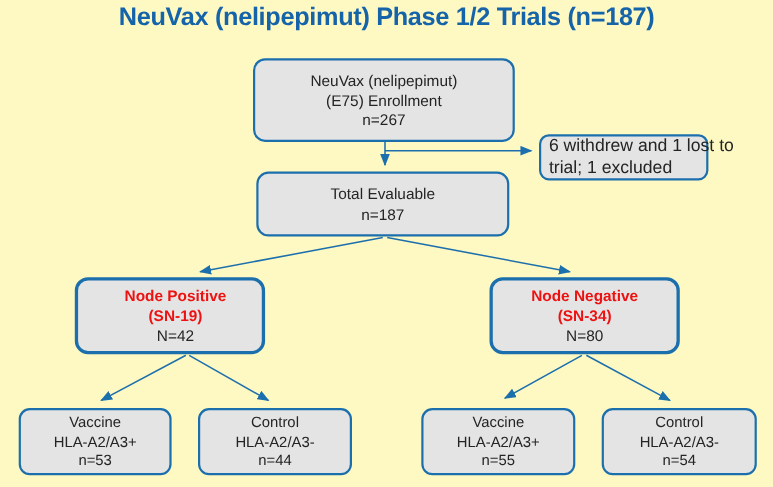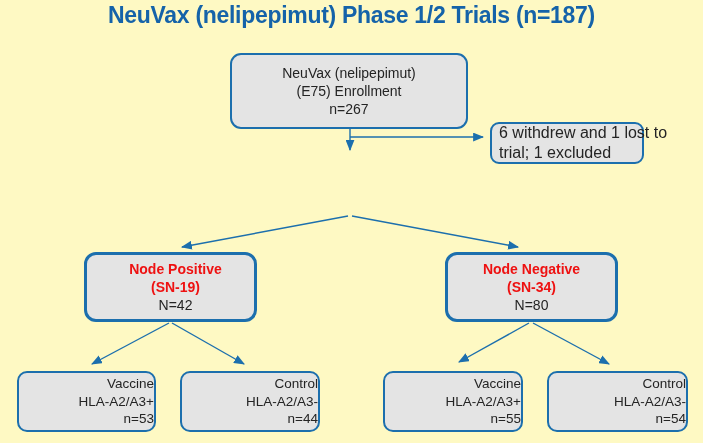--- a/index.html
+++ b/index.html
@@ -45,23 +45,23 @@
   .box-note {
     left: 490px; top: 110px; width: 154px; height: 42px;
     font-size: 16px; line-height: 1.22;
     align-items: flex-start; text-align: left;
     padding: 2px 4px 2px 7px;
     border-width: 2px; border-radius: 9px; margin-top: 12px;
   }
   .box-note span { white-space: nowrap; }
   .box-total { left: 233px; top: 156px; width: 230px; height: 59px; }
   .box-branch { top: 252px; width: 173px; height: 70px; border-width: 3px; border-radius: 12px; }
-  .box-np { left: 84px; padding-left: 10px; }
+  .box-np { left: 68px; padding-left: 10px; }
   .box-nn { left: 445px; }
-  .box-leaf { top: 371px; height: 61px; font-size: 13.5px; border-radius: 10px; align-items: flex-end; }
+  .box-leaf { top: 371px; height: 61px; font-size: 13.5px; border-radius: 10px; }
   .box-b1 { left: 17px;  width: 139px; }
   .box-b2 { left: 180px; width: 140px; }
   .box-b3 { left: 383px; width: 140px; }
   .box-b4 { left: 547px; width: 141px; }
   .hl { color: var(--accent-red, #EE1111); font-weight: bold; }
   .arrows {
     position: absolute;
     left: 0; top: 0;
     width: 703px; height: 443px;
     pointer-events: none;
@@ -96,20 +96,24 @@
     <span>NeuVax (nelipepimut)</span>
     <span>(E75) Enrollment</span>
     <span>n=267</span>
   </div>
 
   <div class="box box-note">
     <span>6 withdrew and 1 lost to</span>
     <span>trial; 1 excluded</span>
   </div>
 
+  <div class="box box-total">
+    <span>Total Evaluable</span>
+    <span>n=187</span>
+  </div>
 
   <div class="box box-branch box-np">
     <span class="hl">Node Positive</span>
     <span class="hl">(SN-19)</span>
     <span>N=42</span>
   </div>
 
   <div class="box box-branch box-nn">
     <span class="hl">Node Negative</span>
     <span class="hl">(SN-34)</span>

